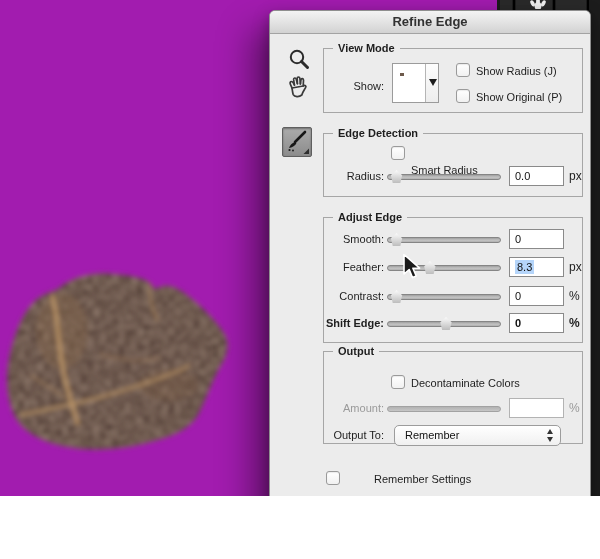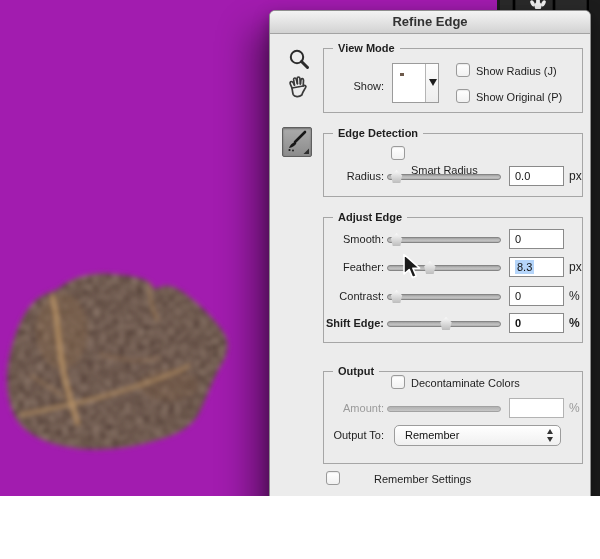--- a/index.html
+++ b/index.html
@@ -250,21 +250,21 @@
     </div>
     <div class="srow" style="top:302px;font-weight:bold;">
       <div class="slabel">Shift Edge:</div>
       <div class="strack">
         <div class="sthumb" style="left: 51.51px;"></div>
       </div>
       <div class="sfield"><span>0</span></div>
       <div class="sunit">%</div>
     </div>
 
-    <div class="group" style="top:360px; height:93px;">
+    <div class="group" style="top:340px; height:93px;">
       <div class="group-title">Output</div>
     </div>
     <div class="cbx" style="left:121px; top:364px;"></div>
     <div class="lbl" style="left:141px; top:366px;">Decontaminate Colors</div>
     <div class="srow disabled" style="top:387px;">
       <div class="slabel">Amount:</div>
       <div class="strack"></div>
       <div class="sfield"><span></span></div>
       <div class="sunit">%</div>
     </div>

